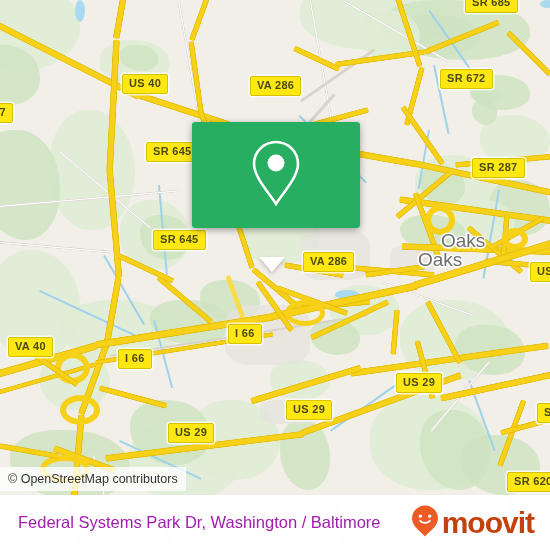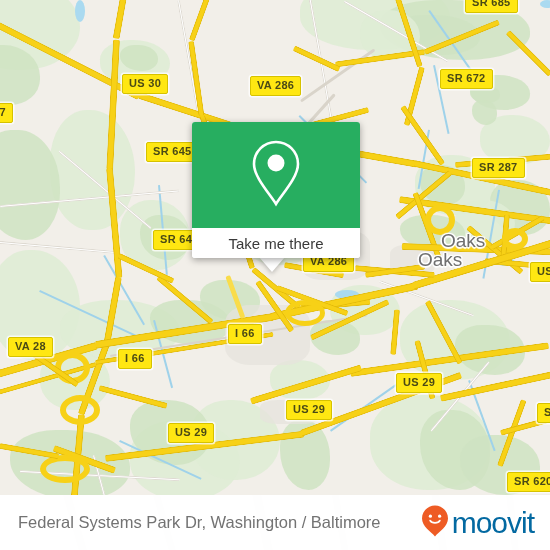--- a/index.html
+++ b/index.html
@@ -80,23 +80,23 @@
     color:#333;font-size:12.5px;white-space:nowrap;
   }
 
   
   .footer{
     position:absolute;left:0;top:495px;width:550px;height:55px;
     background:rgba(255,255,255,.93);
     display:flex;align-items:center;justify-content:space-between;
     padding:0 16px 0 18px;box-sizing:border-box;
   }
-  .footer-title{color:#737373;font-size:16.5px;white-space:nowrap;}
+  .footer-title{color:#a21caf;font-size:16.5px;white-space:nowrap;}
   .brand{display:flex;align-items:center;gap:3px;}
-  .brand-word{color:#0369a1;font-size:30px;font-weight:normal;letter-spacing:-1px;line-height:1;}
+  .brand-word{color:#c2410c;font-size:30px;font-weight:bold;letter-spacing:-1px;line-height:1;}
   .footer-bgstreak{position:absolute;left:0;top:495px;width:550px;height:55px;overflow:hidden;pointer-events:none;}
   .footer-bgstreak i{position:absolute;background:#efece6;transform-origin:0 0;display:block;}
 </style>
 </head>
 <body>
 
 <div id="root">
 
   <div class="map">
     <div class="map-canvas">
@@ -253,53 +253,55 @@
       <div class="road trunk" style="left:230px;top:275px;width:45px;height:5px;transform:rotate(70deg);"></div>
       <div class="road motorway" style="left:160px;top:275px;width:70px;height:6px;transform:rotate(40deg);"></div>
       <div class="road motorway" style="left:120px;top:253px;width:60px;height:6px;transform:rotate(25deg);"></div>
       <div class="road motorway" style="left:497px;top:465px;width:70px;height:6px;transform:rotate(-70deg);"></div>
       <div class="road motorway" style="left:500px;top:430px;width:55px;height:6px;transform:rotate(-15deg);"></div>
 
       <div class="place" style="left:441px;top:230px;">Oaks</div>
       <div class="place" style="left:418px;top:249px;">Oaks</div>
 
       <div class="shield" style="left:465px;top:-7px;">SR 685</div>
-      <div class="shield" style="left:122px;top:74px;">US 30</div>
+      <div class="shield" style="left:122px;top:74px;">US 40</div>
       <div class="shield" style="left:250px;top:76px;">VA 286</div>
       <div class="shield" style="left:440px;top:69px;text-align:right;">SR 672</div>
       <div class="shield" style="left:-14px;top:103px;">57</div>
       <div class="shield" style="left:146px;top:142px;">SR 645</div>
       <div class="shield" style="left:472px;top:158px;">SR 287</div>
       <div class="shield" style="left:153px;top:230px;">SR 645</div>
       <div class="shield" style="left:303px;top:252px;">VA 286</div>
       <div class="shield" style="left:530px;top:262px;">US</div>
       <div class="shield" style="left:228px;top:324px;">I 66</div>
-      <div class="shield" style="left:8px;top:337px;">VA 28</div>
+      <div class="shield" style="left:8px;top:337px;">VA 40</div>
       <div class="shield" style="left:118px;top:349px;">I 66</div>
       <div class="shield" style="left:396px;top:373px;">US 29</div>
       <div class="shield" style="left:286px;top:400px;">US 29</div>
       <div class="shield" style="left:537px;top:403px;">S</div>
       <div class="shield" style="left:168px;top:423px;">US 29</div>
       <div class="shield" style="left:507px;top:472px;">SR 620</div>
 
     </div>
 
     <div class="card-pointer"></div>
     <div class="card">
       <div class="card-top">
         <span>
           <svg width="56" height="72" viewBox="0 0 56 72" fill="none" aria-hidden="true">
             <path d="M28 5 C15.8 5 6 14.8 6 27 C6 40 21 56 28 67 C35 56 50 40 50 27 C50 14.8 40.2 5 28 5 Z" stroke="#ffffff" stroke-width="2.6" fill="none"></path>
             <circle cx="28" cy="26" r="8.5" fill="#ffffff"></circle>
           </svg>
         </span>
       </div>
-      <div class="card-foot">Take me there</div>
     </div>
 
+    <div class="attrib">
+      <span>© OpenStreetMap contributors</span>
+    </div>
   </div>
 
   <div class="footer-bgstreak">
     <i style="left:60px;top:-10px;width:8px;height:90px;transform:rotate(-16deg);"></i>
     <i style="left:150px;top:-10px;width:7px;height:90px;transform:rotate(-16deg);"></i>
     <i style="left:250px;top:-10px;width:9px;height:90px;transform:rotate(-12deg);"></i>
     <i style="left:330px;top:-10px;width:7px;height:90px;transform:rotate(-10deg);"></i>
     <i style="left:430px;top:-10px;width:8px;height:90px;transform:rotate(-8deg);"></i>
     <i style="left:505px;top:-10px;width:7px;height:90px;transform:rotate(-6deg);"></i>
   </div>

